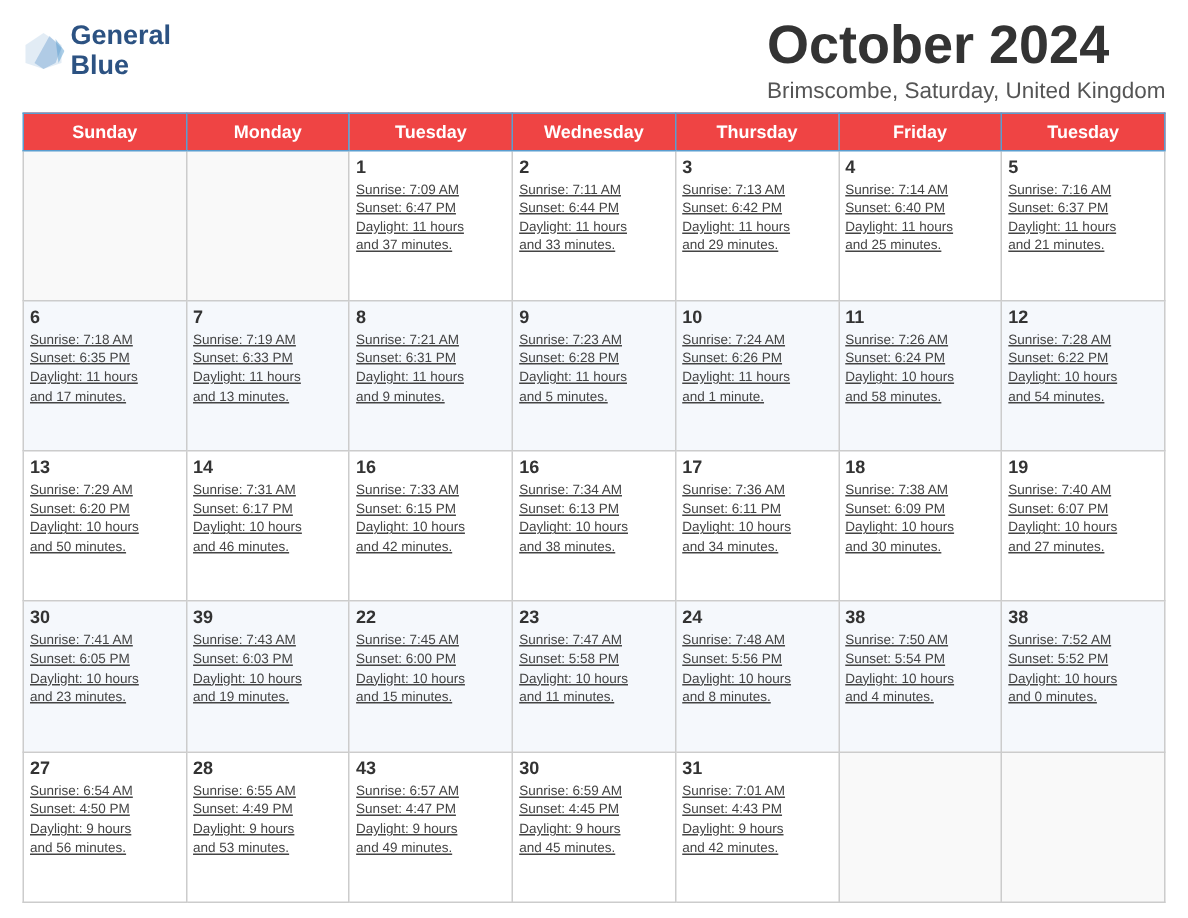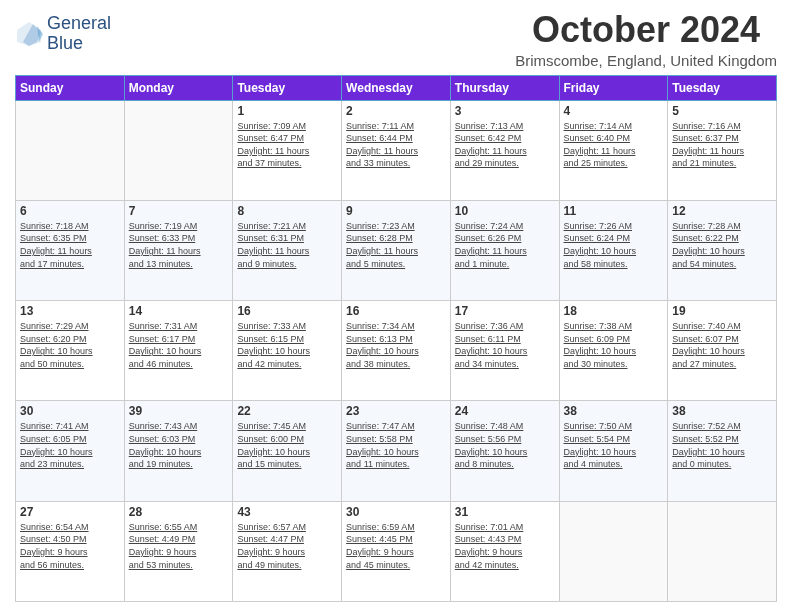--- a/index.html
+++ b/index.html
@@ -23,60 +23,60 @@
       align-items: flex-start;
       margin-bottom: 6px;
     }
     .logo {
       display: flex;
       align-items: center;
       margin-top: 4px;
     }
     .logo-text {
       font-size: 18px;
-      font-weight: normal;
+      font-weight: bold;
       color: #2c5282;
       line-height: 1.1;
     }
     .logo-text span {
       display: block;
     }
     .logo-icon {
       width: 28px;
       height: 28px;
       margin-right: 4px;
     }
     .title-block {
-      text-align: center;
+      text-align: left;
     }
     .month-title {
       font-size: 36px;
       font-weight: bold;
       color: #333;
       line-height: 1.1;
     }
     .location {
       font-size: 15px;
       color: #555;
       margin-top: 2px;
     }
     .calendar {
       flex: 1;
       border: 1px solid #ccc;
       border-collapse: collapse;
       width: 100%;
       table-layout: fixed;
     }
     .calendar th {
-      background: #6d28d9;
+      background: #ef4444;
       color: #fff;
       font-size: 12px;
       font-weight: bold;
       padding: 5px 4px;
-      text-align: left;
+      text-align: center;
       border: 1px solid #5a9ed0;
     }
     .calendar td {
       vertical-align: top;
       padding: 3px 4px;
       border: 1px solid #ccc;
       font-size: 9.5px;
       color: #333;
       height: 80px;
       background: #fff;
@@ -112,21 +112,21 @@
         <polygon points="18,4 26,12 22,22 14,26 8,22" fill="#3a7ebf" opacity="0.3"></polygon>
         <polygon points="22,6 28,14 24,22" fill="#5a9ed0" opacity="0.5"></polygon>
       </svg>
       <div class="logo-text">
         <span>General</span>
         <span>Blue</span>
       </div>
     </div>
     <div class="title-block">
       <div class="month-title">October 2024</div>
-      <div class="location">Brimscombe, England, United Kingdom</div>
+      <div class="location">Brimscombe, Saturday, United Kingdom</div>
     </div>
   </div>
 
   <table class="calendar">
     <thead>
       <tr>
         <th>Sunday</th>
         <th>Monday</th>
         <th>Tuesday</th>
         <th>Wednesday</th>

